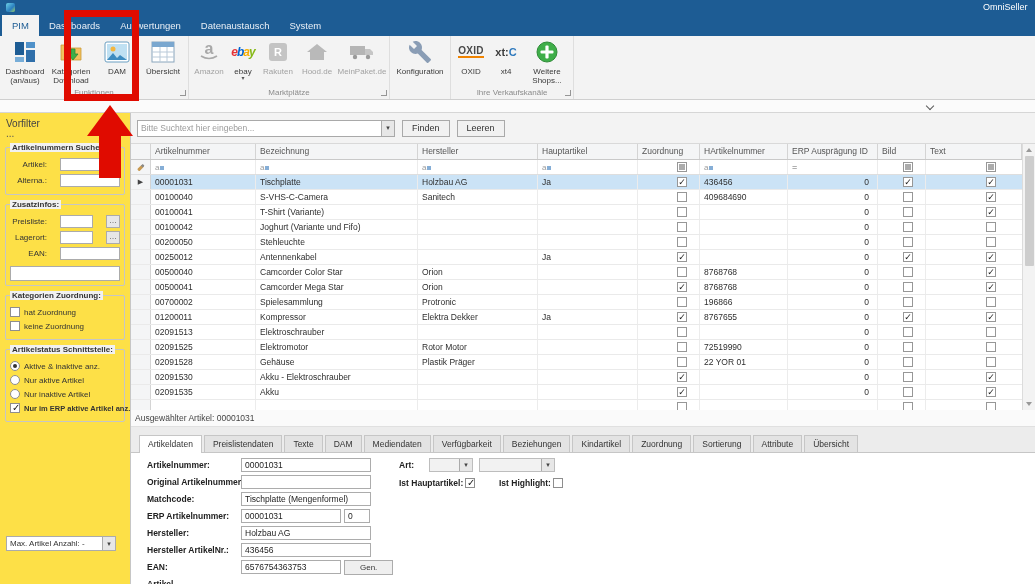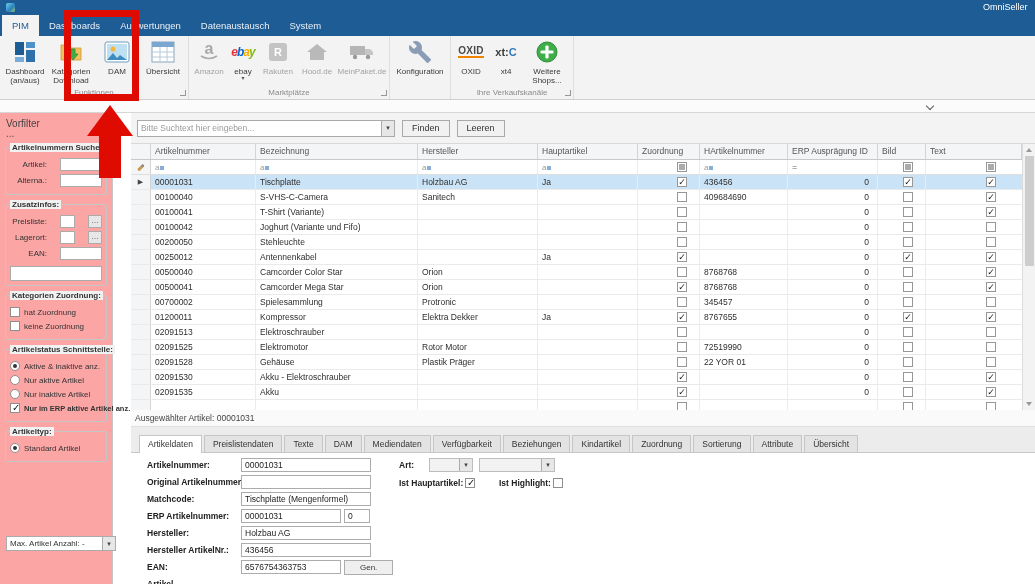--- a/index.html
+++ b/index.html
@@ -35,21 +35,21 @@
   .oxid{font-weight:bold;font-size:10px;color:#4a4a4a;letter-spacing:.3px;border-bottom:2px solid #f08300;padding-bottom:1px;}
   .xtc{font-weight:bold;font-size:11px;color:#3c3c3c;}
   .xtc .c{color:#2e79bd;}
   .ebarrow{font-size:6px;color:#555;line-height:5px;}
 
   
   .ribstrip{position:absolute;left:0;top:100px;width:100%;height:13px;background:#fbfbfb;border-bottom:1px solid #d6d6d6;z-index:3;}
   .chev{position:absolute;left:927px;top:3px;width:6px;height:6px;border-right:1.5px solid #5a5a5a;border-bottom:1.5px solid #5a5a5a;transform:rotate(45deg);cursor:pointer;}
 
   
-  .sidebar{position:absolute;left:0;top:113px;width:113px;bottom:0;background:#fca5a5;border-right:1px solid #c6c6c6;padding:3px 5px;z-index:2;}
+  .sidebar{position:absolute;left:0;top:113px;width:131px;bottom:0;background:#fde047;border-right:1px solid #c6c6c6;padding:3px 5px;z-index:2;}
   .sb-title{display:flex;justify-content:space-between;align-items:center;font-size:10px;color:#444;padding:1px 1px 0;}
   .sb-collapse{color:#555;font-size:11px;cursor:pointer;padding:0 2px;}
   .sb-dots{color:#555;font-size:10px;line-height:9px;padding-left:1px;cursor:pointer;}
   .sb-group{border:1px solid #c6c6c6;border-radius:2px;margin-top:9px;padding:7px 4px 4px;position:relative;}
   .glabel{position:absolute;top:-5px;left:4px;background:#f1f1f1;padding:0 2px;font-size:8px;font-weight:bold;color:#333;white-space:nowrap;}
   .frow{display:flex;align-items:center;margin:3px 0;gap:13px;}
   .frow label{width:37px;text-align:right;font-size:8px;color:#333;flex:none;}
   .frow input{flex:1;min-width:0;height:13px;border:1px solid #ababab;background:#fff;font-size:8px;padding:0 2px;}
   .wideinput{width:100%;height:15px;border:1px solid #ababab;background:#fff;margin-top:3px;}
   .dotbtn{width:14px;height:13px;border:1px solid #ababab;background:#e7e7e7;font-size:8px;line-height:10px;text-align:center;color:#444;flex:none;cursor:pointer;}
@@ -374,27 +374,20 @@
       <div class="optrow">
         <span class="rdo"></span>
         <span>Nur inaktive Artikel</span>
       </div>
       <div class="optrow tight">
         <span class="cbx on"></span>
         <span class="boldlbl">Nur im ERP aktive Artikel anz.</span>
       </div>
     </div>
 
-    <div class="sb-group">
-      <span class="glabel">Artikeltyp:</span>
-      <div class="optrow">
-        <span class="rdo on"></span>
-        <span>Standard Artikel</span>
-      </div>
-    </div>
 
     <div class="maxcombo">
       <span class="txt">Max. Artikel Anzahl: -</span>
       <span class="combo-btn">▾</span>
     </div>
   </div>
 
   <div class="main">
 
     <div class="searchbar">
@@ -626,21 +619,21 @@
               <div class="gc ci">
                 <span class="mark"></span>
               </div>
               <div class="gc c1">00700002</div>
               <div class="gc c2">Spielesammlung</div>
               <div class="gc c3">Protronic</div>
               <div class="gc c4"></div>
               <div class="gc c5 cbc">
                 <span class="cb"></span>
               </div>
-              <div class="gc c6">345457</div>
+              <div class="gc c6">196866</div>
               <div class="gc c7 num">0</div>
               <div class="gc c8 cbc">
                 <span class="cb"></span>
               </div>
               <div class="gc c9 cbc">
                 <span class="cb"></span>
               </div>
             </div>
 
             <div class="grow">

